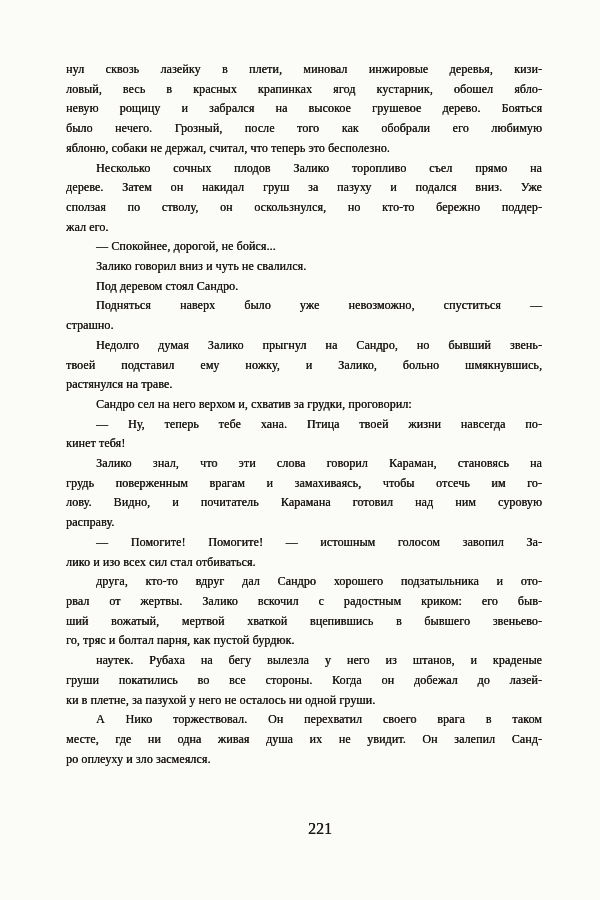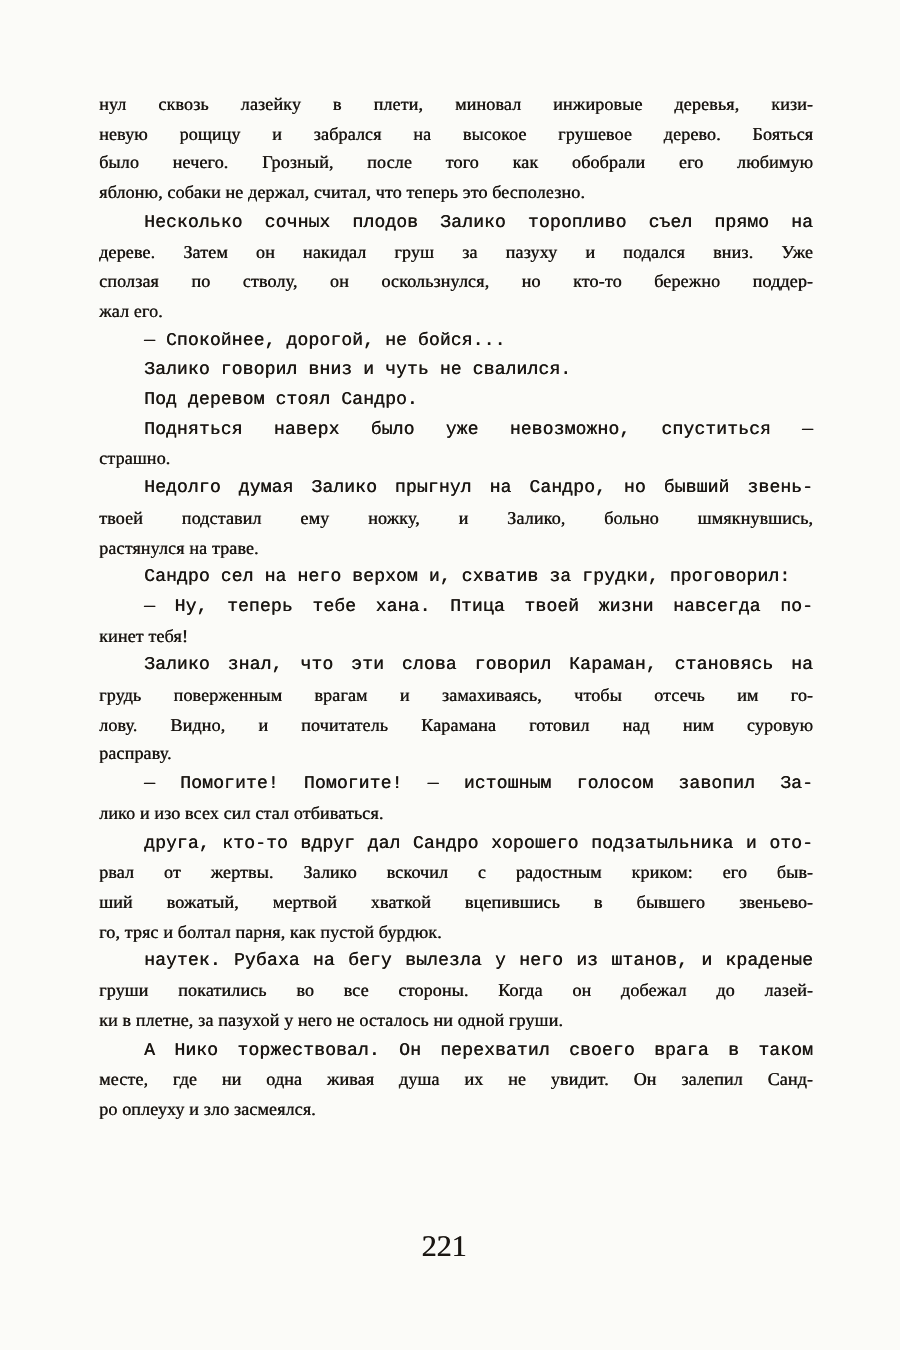--- a/index.html
+++ b/index.html
@@ -22,45 +22,46 @@
   .text-block {
     position: absolute;
     left: 66px;
     top: 60px;
     width: 476px;
     font-size: 12px;
     line-height: 19.7px;
     letter-spacing: 0.1px;
   }
   .para { margin: 0; padding: 0; }
-  .para.indent .line:first-child { text-indent: 30px; font-family: Liberation Mono, monospace; }
+  .para.indent .line:first-child { text-indent: 30px; }
   .line {
     text-align: justify;
     text-align-last: justify;
   }
   .line.last {
     text-align: justify;
     text-align-last: left;
   }
   .page-number {
     position: absolute;
     top: 820px;
-    left: 58px;
+    left: 82px;
     width: 476px;
     text-align: center;
-    font-size: 20px;
+    font-size: 16px;
   }
 </style>
 </head>
 <body>
 
 <div class="page">
   <div class="text-block">
       <div class="para">
         <div class="line">нул сквозь лазейку в плети, миновал инжировые деревья, кизи-</div>
+        <div class="line">ловый, весь в красных крапинках ягод кустарник, обошел ябло-</div>
         <div class="line">невую рощицу и забрался на высокое грушевое дерево. Бояться</div>
         <div class="line">было нечего. Грозный, после того как обобрали его любимую</div>
         <div class="line last">яблоню, собаки не держал, считал, что теперь это бесполезно.</div>
       </div>
       <div class="para indent">
         <div class="line">Несколько сочных плодов Залико торопливо съел прямо на</div>
         <div class="line">дереве. Затем он накидал груш за пазуху и подался вниз. Уже</div>
         <div class="line">сползая по стволу, он оскользнулся, но кто-то бережно поддер-</div>
         <div class="line last">жал его.</div>
       </div>

